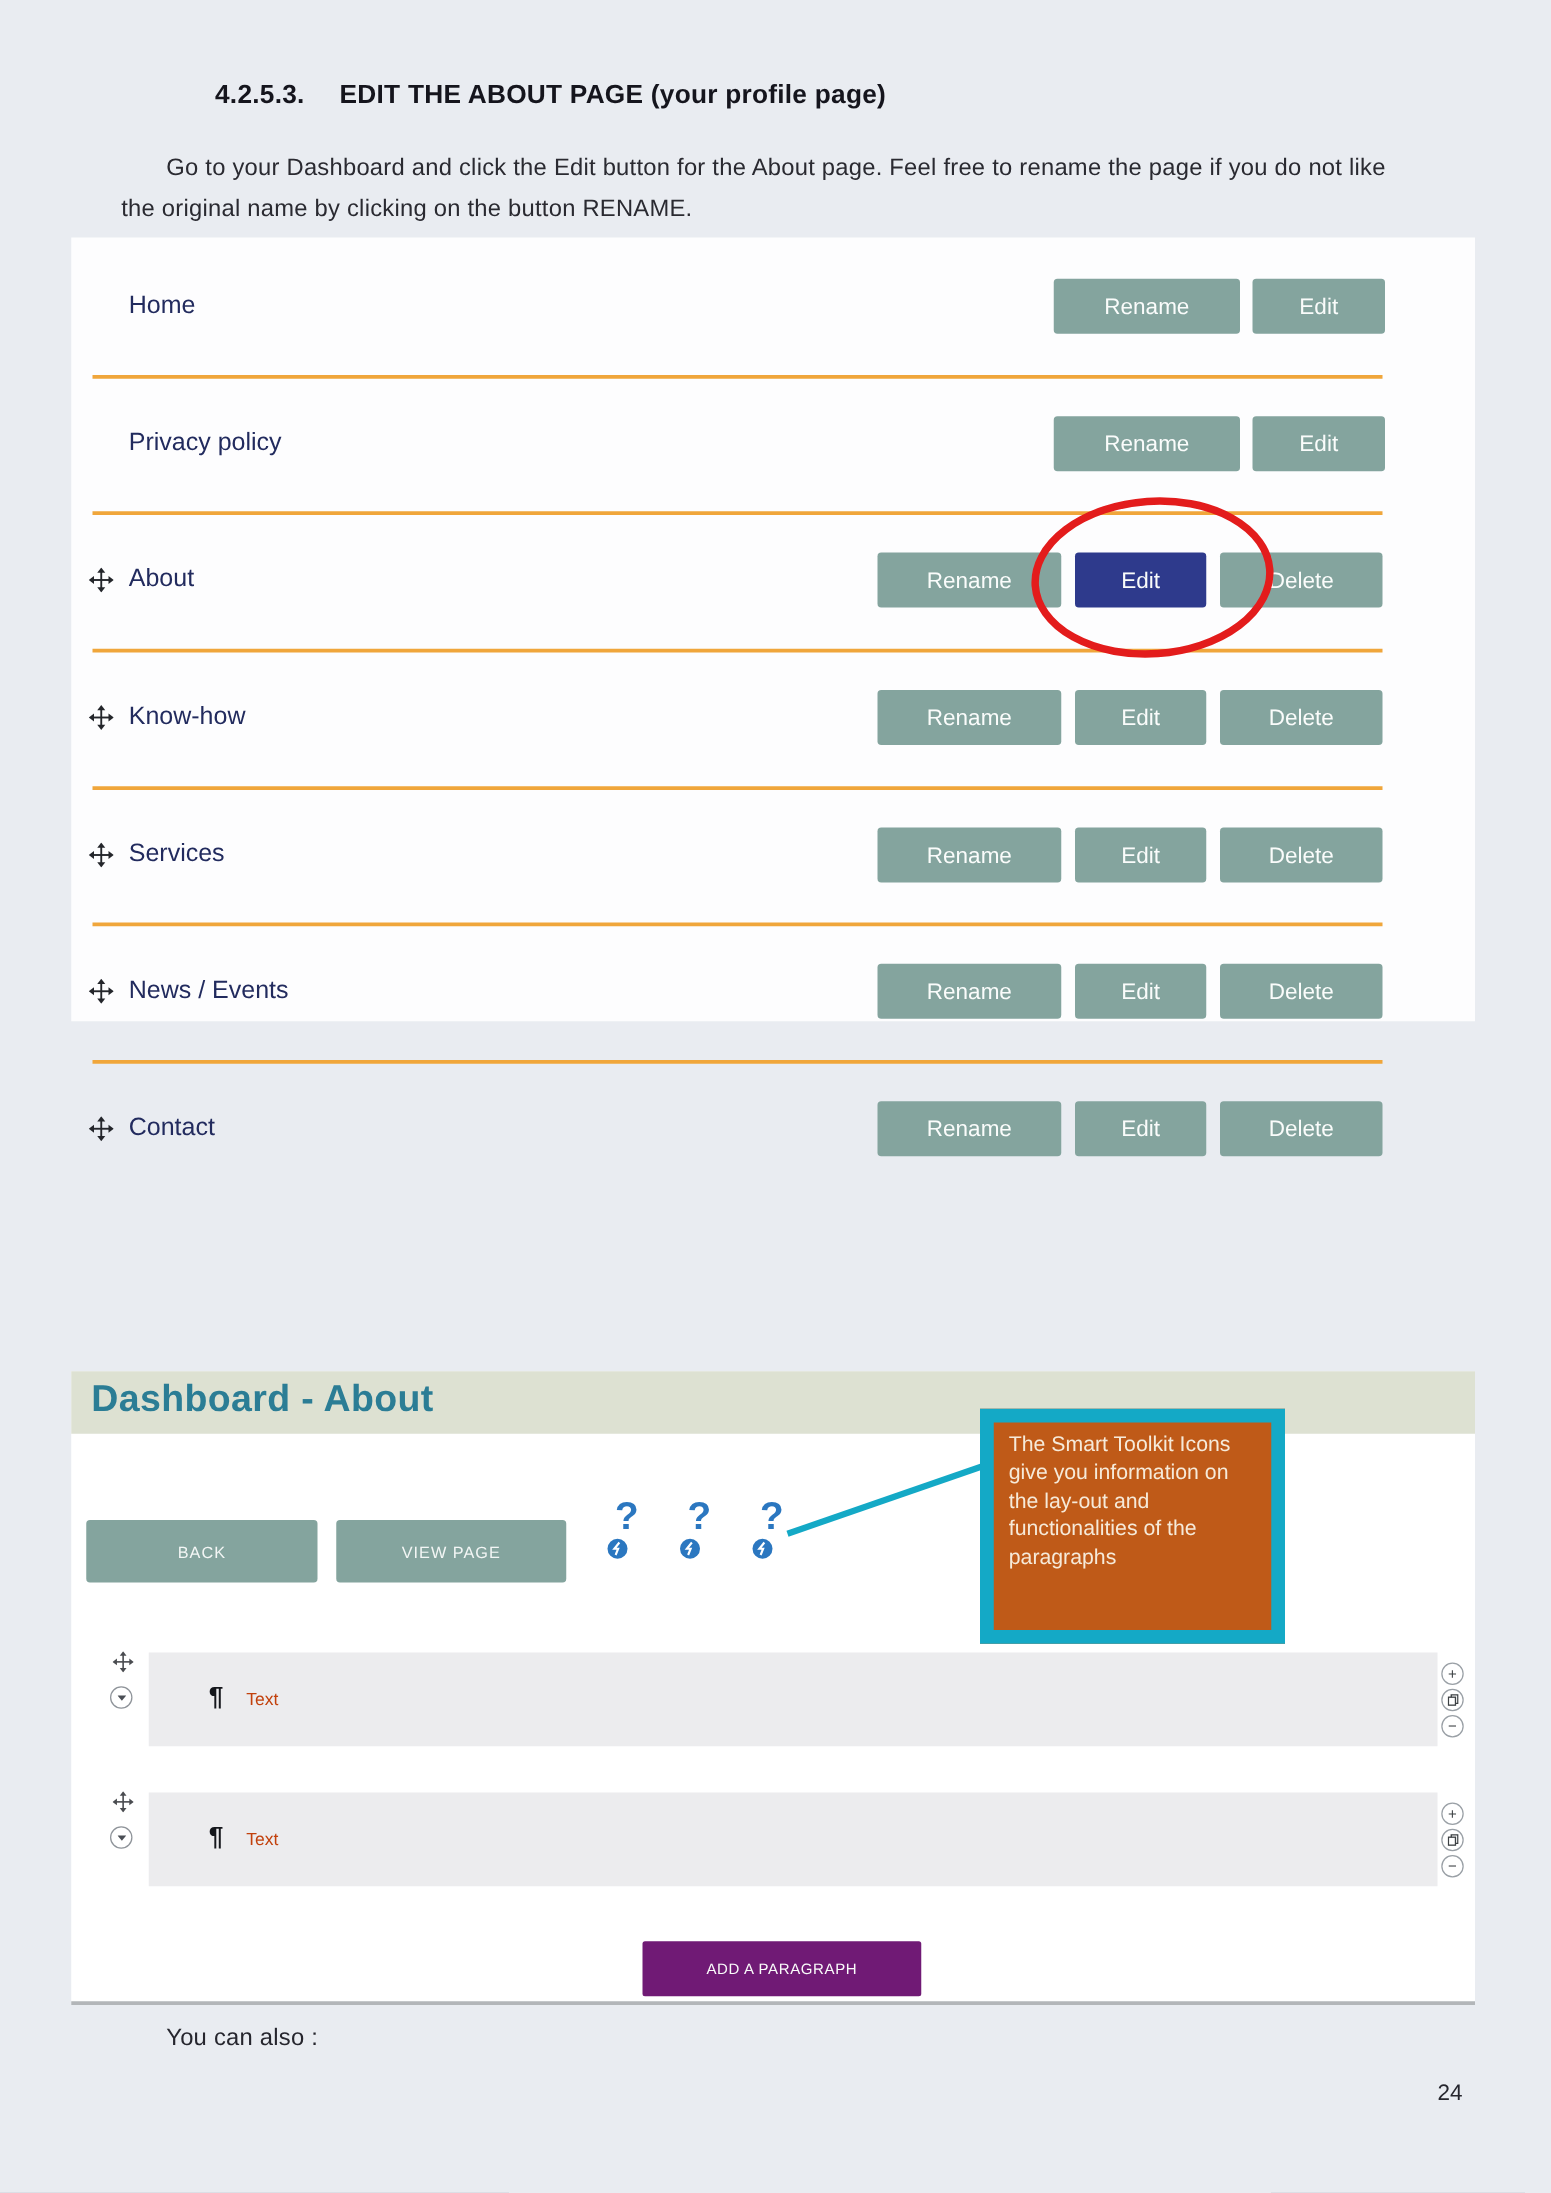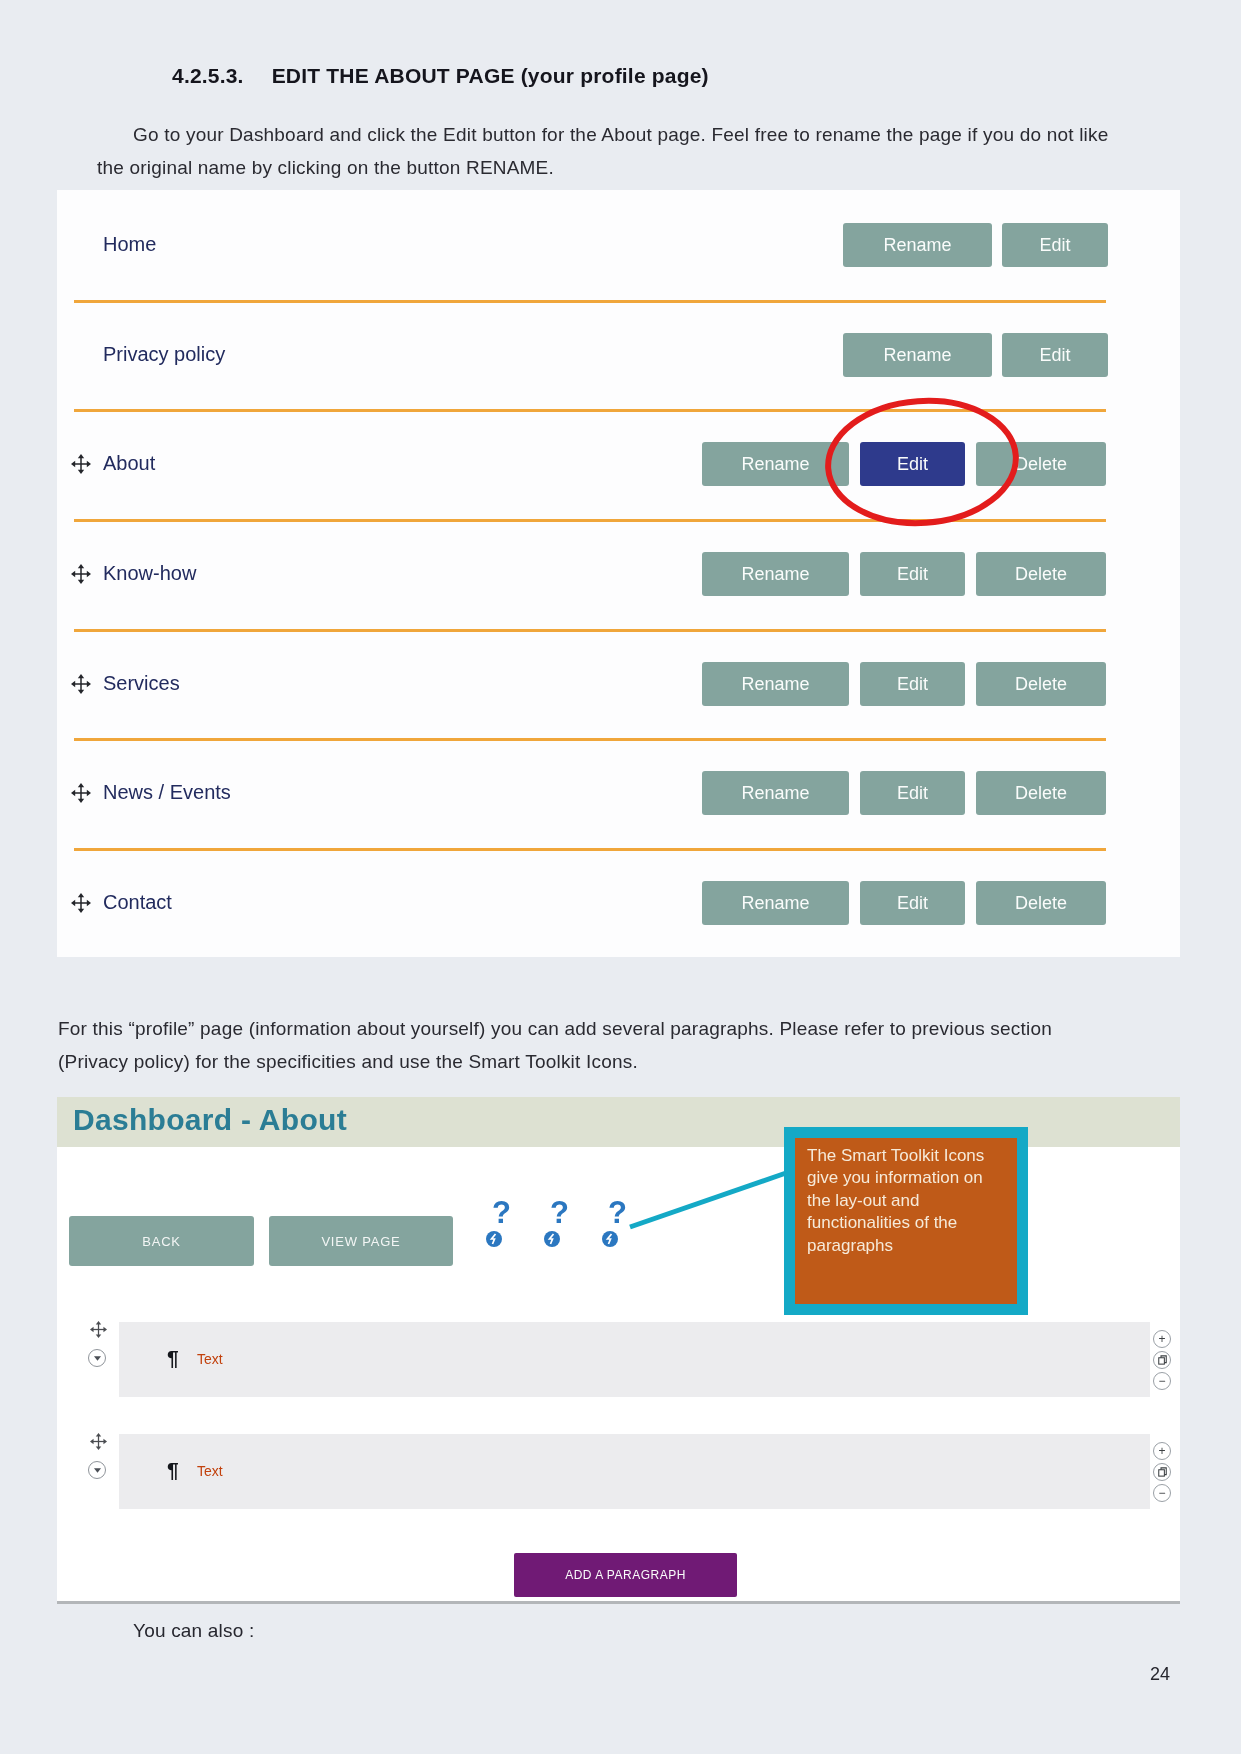--- a/index.html
+++ b/index.html
@@ -8,21 +8,21 @@
 
   
   .heading{position:absolute;left:172px;top:64px;font-size:21px;font-weight:700;color:#15151d;letter-spacing:.2px;}
   .heading .hnum{margin-right:28px;}
   .intro{position:absolute;left:97px;top:118px;width:1035px;font-size:19px;line-height:33px;
          color:#2a2a31;text-indent:36px;letter-spacing:.2px;}
   .midtext{position:absolute;left:58px;top:1012px;width:1060px;font-size:19px;line-height:33px;
          color:#2a2a31;letter-spacing:.2px;}
 
   
-  .pages-panel{position:absolute;left:57px;top:190px;width:1123px;height:767px;background:#fdfdfe;}
+  .pages-panel{position:absolute;left:57px;top:190px;width:1123px;height:627px;background:#fdfdfe;}
   .prow{position:absolute;left:0;width:100%;height:100px;}
   .prow-move{position:absolute;left:14px;top:40px;width:20px;height:20px;}
   .prow-label{position:absolute;left:46px;top:38px;font-size:20px;color:#222b5e;}
   .lbtn{position:absolute;height:44px;border-radius:3px;background:#84a49e;color:#fafcfb;
         font-size:18px;display:flex;align-items:center;justify-content:center;top:28px;
         box-sizing:border-box;cursor:pointer;}
   .b2-rename{left:786px;width:149px;}
   .b2-edit{left:945px;width:106px;}
   .b3-rename{left:645px;width:147px;}
   .b3-edit{left:803px;width:105px;}
@@ -170,21 +170,20 @@
       <div class="pdivider" style="top: 329px;"></div>
       <div class="pdivider" style="top: 439px;"></div>
       <div class="pdivider" style="top: 548px;"></div>
       <div class="pdivider" style="top: 658px;"></div>
     </div>
 
   <svg class="red-ellipse" viewBox="0 0 200 136">
     <ellipse cx="100" cy="68" rx="94" ry="61" fill="none" stroke="#e31c1c" stroke-width="6" transform="rotate(-4 100 68)"></ellipse>
   </svg>
 
-  <div class="midtext">For this “profile” page (information about yourself) you can add several paragraphs.  Please refer to previous section (Privacy policy) for the specificities and use the Smart Toolkit Icons.</div>
 
   <div class="dash-panel" id="dashPanel">
     <div class="dash-band">
       <div class="dash-title">Dashboard - About</div>
     </div>
     <div class="dash-btn btn-back">BACK</div>
     <div class="dash-btn btn-view">VIEW PAGE</div>
 
     <svg class="connector" viewBox="0 0 172 72">
       <line x1="8" y1="62" x2="164" y2="8" stroke="#14a9c6" stroke-width="5"></line>

